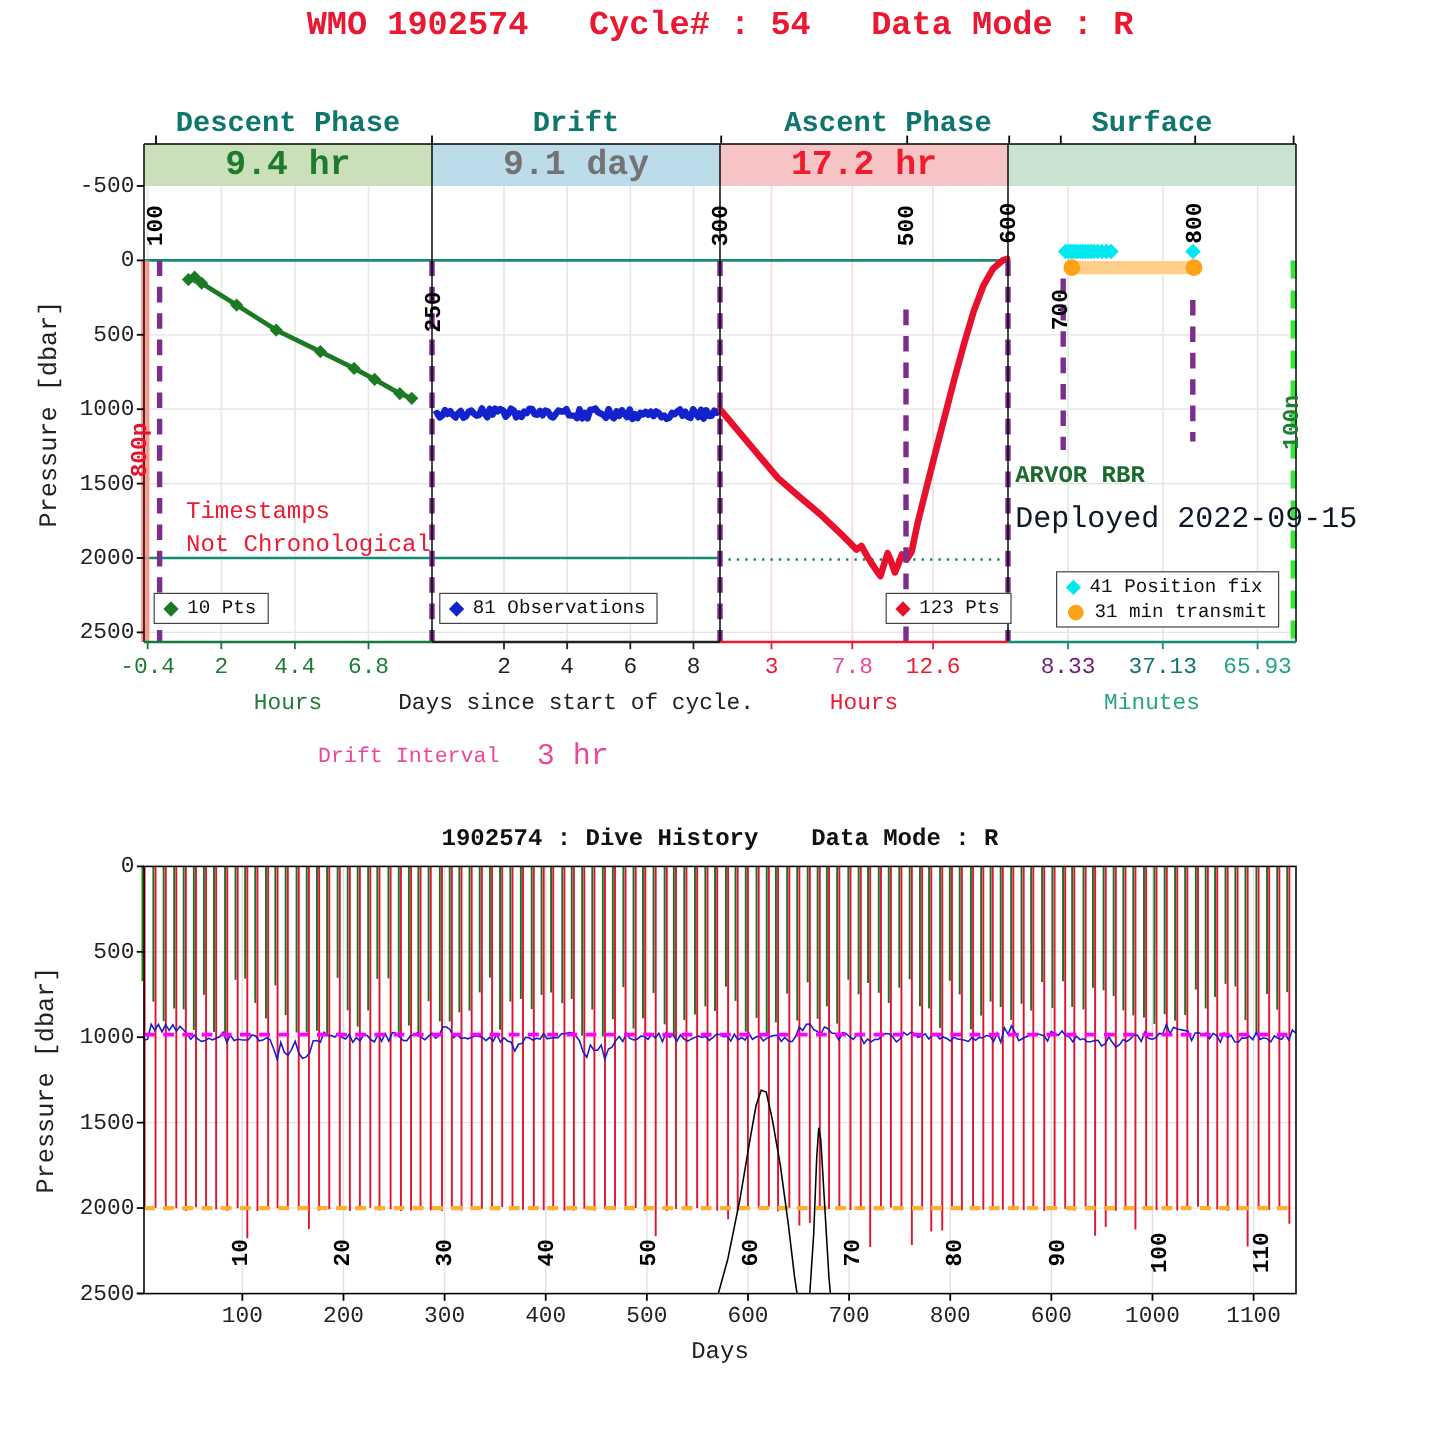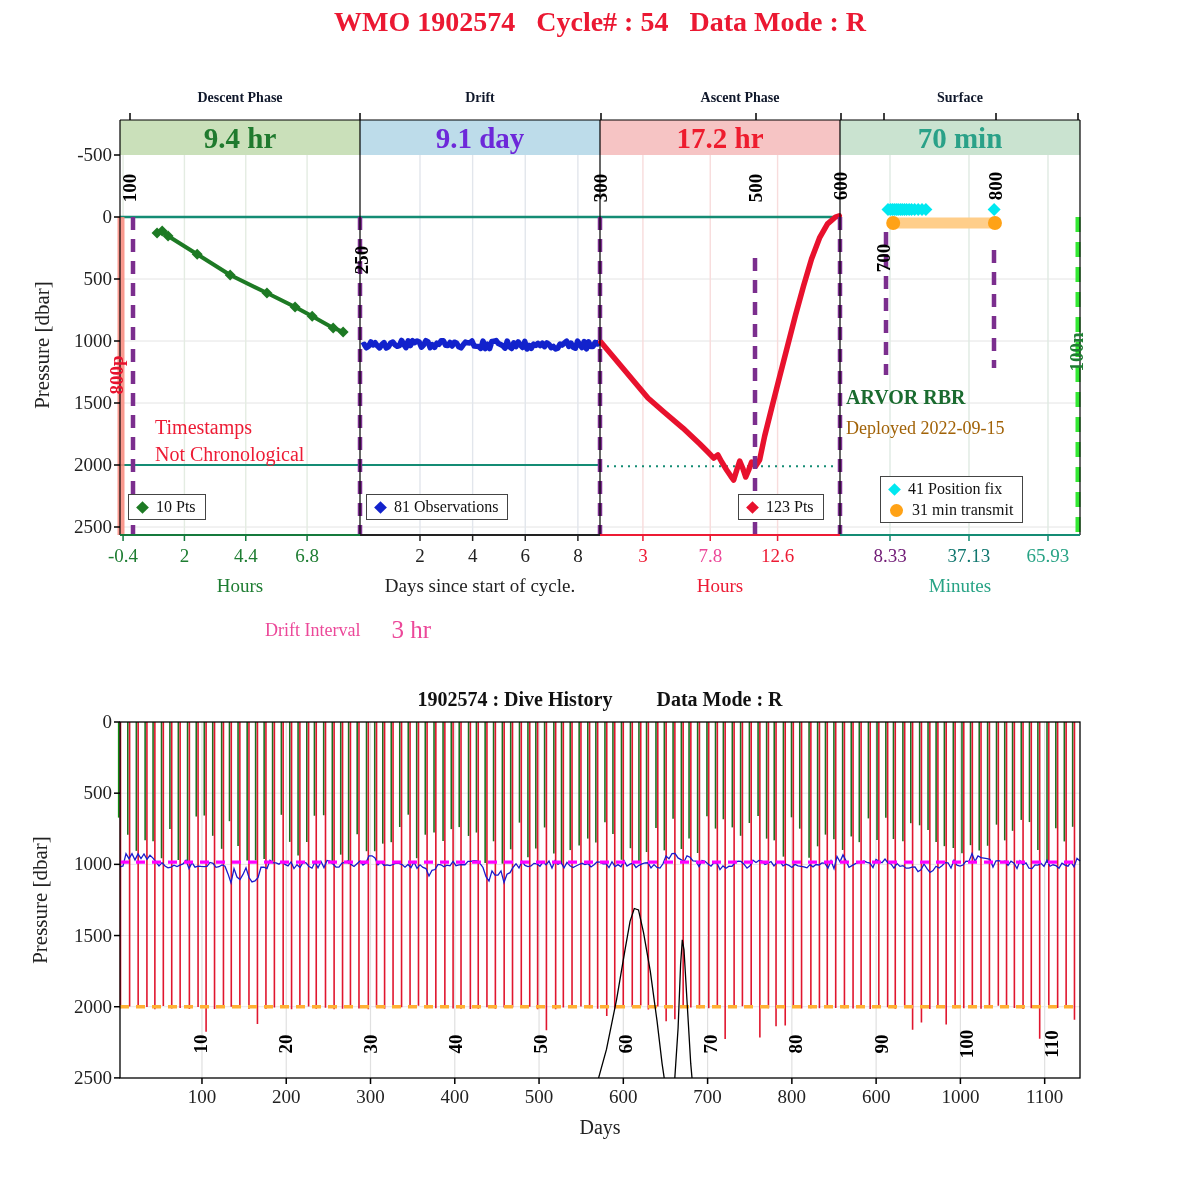--- a/index.html
+++ b/index.html
@@ -1,37 +1,37 @@
 <!DOCTYPE html>
 <html><head>
 <meta charset="utf-8">
 <style>
   html,body{margin:0;padding:0;background:#fff}
   #canvas{position:relative;width:1200px;height:1156px;background:#fff;overflow:hidden;
-          font-family:Liberation Serif, serif;color:#111}
+          font-family:Liberation Mono, monospace;color:#111}
   .abs{position:absolute}
   #plot-svg{position:absolute;left:0;top:0}
   .fig-title{left:0;right:0;top:6px;text-align:center;font-size:28px;font-weight:bold;
              color:#EB1832;white-space:pre}
-  .phase-name{width:240px;text-align:center;top:90px;font-size:14px;font-weight:bold;color:#0f172a}
+  .phase-name{width:240px;text-align:center;top:90px;font-size:24px;font-weight:bold;color:#0f766e}
   .duration{width:240px;text-align:center;top:121px;height:34px;line-height:34px;
             font-size:29px;font-weight:bold}
   .ylab{font-size:21px;color:#222;transform:translate(-50%,-50%) rotate(-90deg);white-space:nowrap}
   .tickY{width:52px;text-align:right;font-size:19px;color:#222}
   .tickX{transform:translateX(-50%);font-size:19px;white-space:nowrap}
   .axis-caption{transform:translateX(-50%);font-size:19px;white-space:nowrap}
   .rot{transform:translate(-50%,-50%) rotate(-90deg);white-space:nowrap;font-size:19px;font-weight:600}
   .legend{position:absolute;background:#fff;border:1.3px solid #444;padding:3px 9px;
           display:flex;flex-direction:column;gap:3px;font-size:16px;color:#111}
   .lrow{display:flex;align-items:center;gap:9px;white-space:nowrap}
   .dia{width:9px;height:9px;transform:rotate(45deg);flex:0 0 auto}
   .cir{width:13px;height:13px;border-radius:50%;flex:0 0 auto}
   .anno-ts{font-size:20px;color:#ED1B34;white-space:pre-line;line-height:1.35}
   .anno-model{font-size:20px;font-weight:bold;color:#1A6B2F}
-  .anno-dep{font-size:18px;color:#a16207}
+  .anno-dep{font-size:25px;color:#0f172a}
   .drift-row{display:flex;align-items:center;gap:31px;color:#ec4899}
   .drift-lbl{font-size:18px}
   .drift-val{font-size:25px}
   .btitle{display:flex;gap:44px;justify-content:center;left:0;right:0;top:688px;
           font-size:20px;font-weight:bold;color:#111}
   .xcap{font-size:20px;color:#222}
   .footer{font-size:15px;color:#111}
 </style>
 </head>
 <body>
@@ -414,23 +414,22 @@
     </svg>
 
   <div class="abs fig-title">WMO 1902574   Cycle# : 54   Data Mode : R</div>
 
   <div class="abs phase-name" style="left:120px">Descent Phase</div>
   <div class="abs phase-name" style="left:360px">Drift</div>
   <div class="abs phase-name" style="left:620px">Ascent Phase</div>
   <div class="abs phase-name" style="left:840px">Surface</div>
 
   <div class="abs duration" id="dur0" style="left: 120px; color: rgb(31, 122, 46);">9.4 hr</div>
-  <div class="abs duration" id="dur1" style="left: 360px; color: #6d28d9;">9.1 day</div>
+  <div class="abs duration" id="dur1" style="left: 360px; color: #737373;">9.1 day</div>
   <div class="abs duration" id="dur2" style="left: 600px; color: rgb(238, 28, 46);">17.2 hr</div>
-  <div class="abs duration" id="dur3" style="left: 840px; color: rgb(42, 161, 136);">70 min</div>
 
   <div class="abs ylab" style="left:42px;top:345px">Pressure [dbar]</div>
   <div class="abs ylab" style="left:40px;top:900px">Pressure [dbar]</div>
 
   <div class="abs anno-ts" style="left:155px;top:414px">Timestamps
 Not Chronological</div>
   <div class="abs anno-model" style="left:846px;top:386px">ARVOR RBR</div>
   <div class="abs anno-dep" style="left:846px;top:418px">Deployed 2022-09-15</div>
 
   <div class="abs axis-caption" style="left: 240px; top: 575px; color: rgb(30, 125, 50);">Hours</div>

